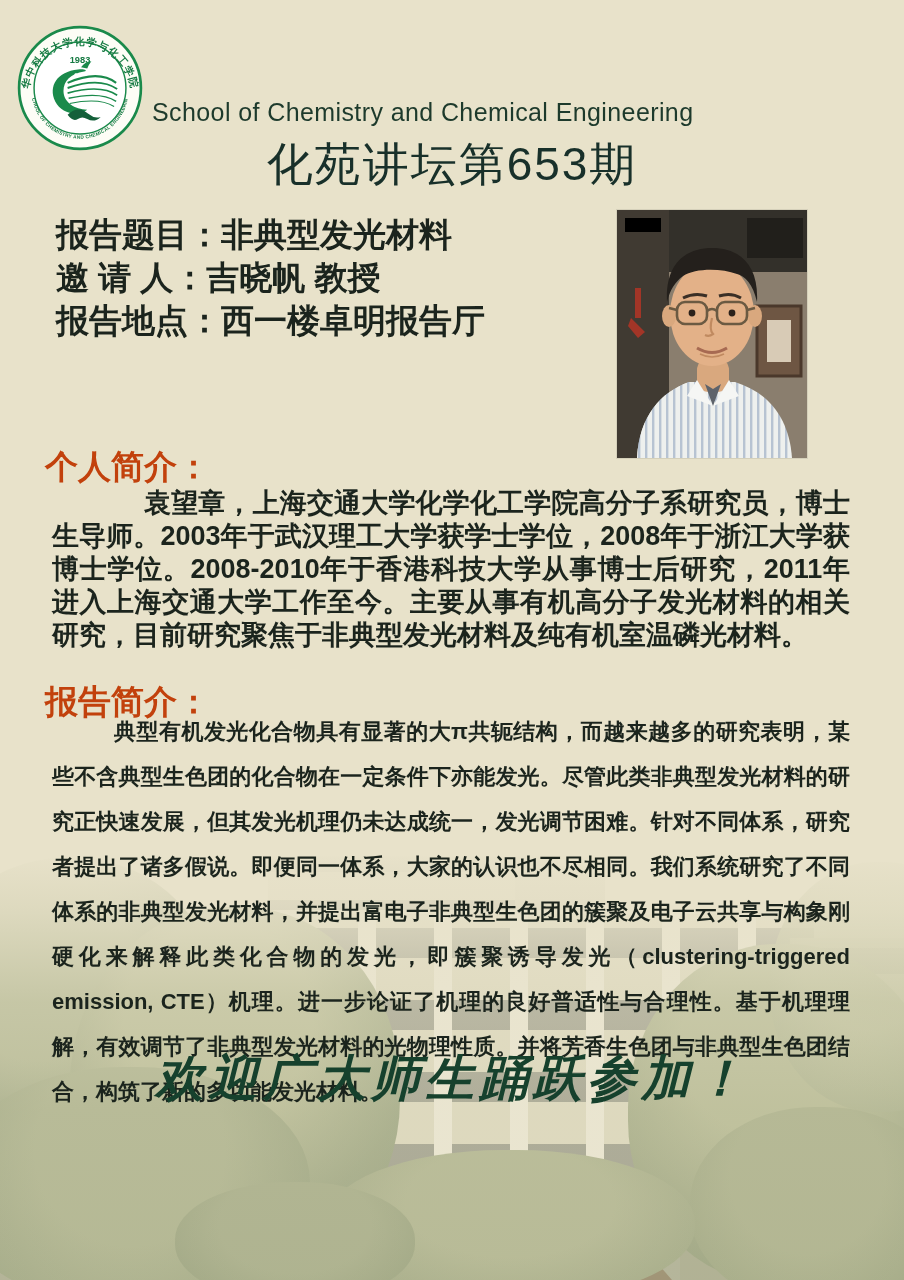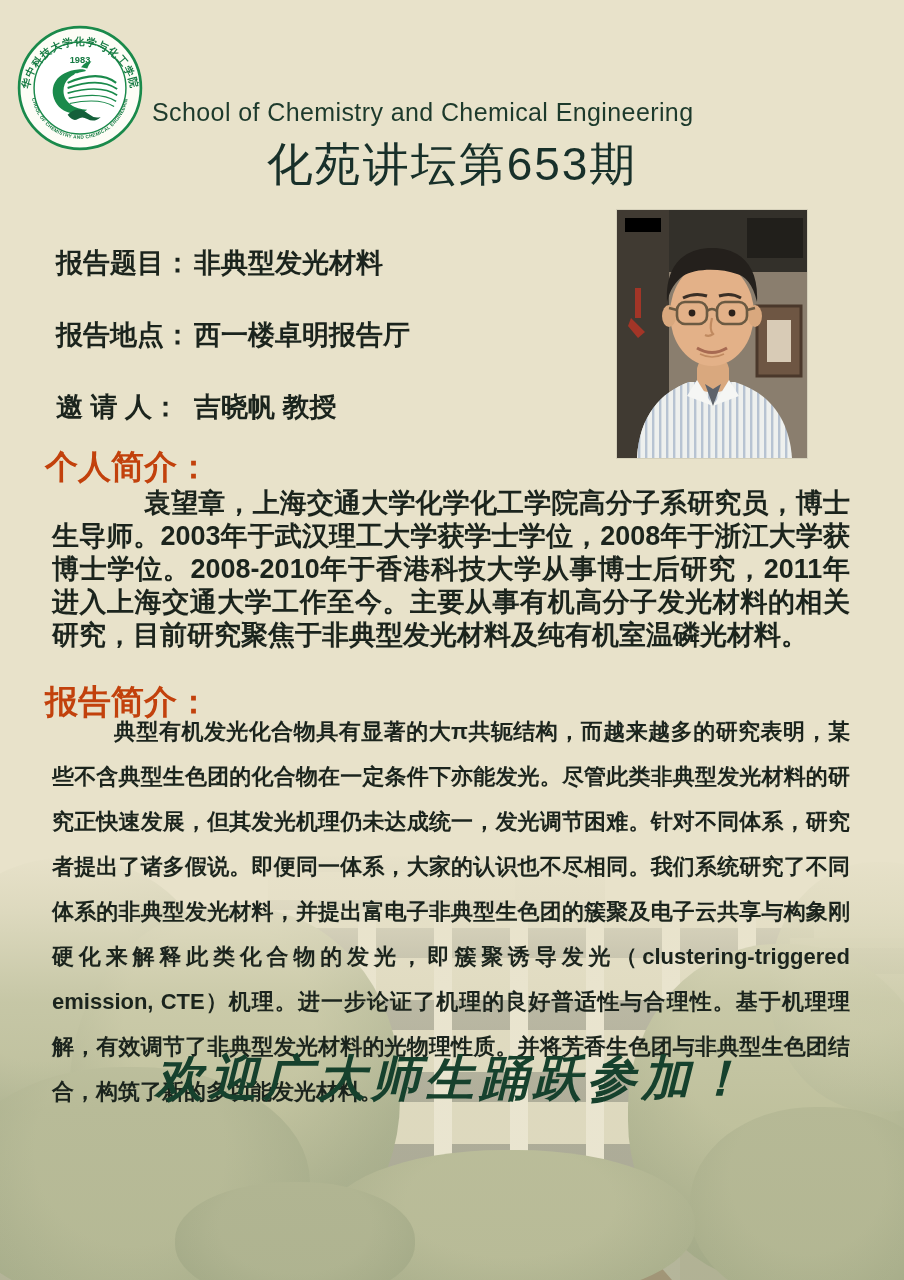--- a/index.html
+++ b/index.html
@@ -62,21 +62,21 @@
   .school-en{
     position:absolute;left:152px;top:98px;z-index:2;
     font-size:25px;font-weight:500;color:#1d3a2c;letter-spacing:.4px;
   }
   .series-title{
     position:absolute;left:0;top:134px;width:904px;text-align:center;z-index:2;
     font-size:46px;font-weight:400;color:#18302a;letter-spacing:2px;
   }
   
   .details{position:absolute;left:56px;top:213px;z-index:2;}
-  .detail-row{height:43px;line-height:43px;font-size:27px;font-weight:700;color:#1b241d;white-space:nowrap;margin-top:29px;}
+  .detail-row{height:43px;line-height:43px;font-size:33px;font-weight:700;color:#1b241d;white-space:nowrap;}
   .detail-label{display:inline-block;min-width:138px;}
   
   .portrait{position:absolute;left:617px;top:210px;width:190px;height:248px;z-index:2;box-shadow:0 0 0 1px rgba(0,0,0,.08);}
   
   .section-label{position:absolute;z-index:2;font-size:33px;font-weight:700;color:#c2410c;}
   .bio-label{left:45px;top:445px;}
   .bio-text{
     position:absolute;left:52px;top:487px;width:798px;z-index:2;
     font-size:27px;font-weight:700;line-height:33px;color:#1b241d;
     text-align:justify;text-indent:92px;
@@ -147,24 +147,24 @@
   </div>
 
   <div class="school-en">School of Chemistry and Chemical Engineering</div>
   <div class="series-title">化苑讲坛第653期</div>
 
   <div class="details">
     <div class="detail-row">
       <span class="detail-label">报告题目：</span><span class="detail-value">非典型发光材料</span>
     </div>
     <div class="detail-row">
-      <span class="detail-label">报告地点：</span><span class="detail-value">西一楼卓明报告厅</span>
+      <span class="detail-label">邀 请 人：</span><span class="detail-value">吉晓帆 教授</span>
     </div>
     <div class="detail-row">
-      <span class="detail-label">邀 请 人：</span><span class="detail-value">吉晓帆 教授</span>
+      <span class="detail-label">报告地点：</span><span class="detail-value">西一楼卓明报告厅</span>
     </div>
   </div>
 
   <div class="portrait">
     <svg viewBox="0 0 190 248" width="190" height="248">
       <defs>
         <pattern id="shirtStripes" width="7" height="8" patternUnits="userSpaceOnUse">
           <rect width="7" height="8" fill="#eef0ee"></rect>
           <rect x="0" width="2.4" height="8" fill="#b7c3d2"></rect>
         </pattern>

